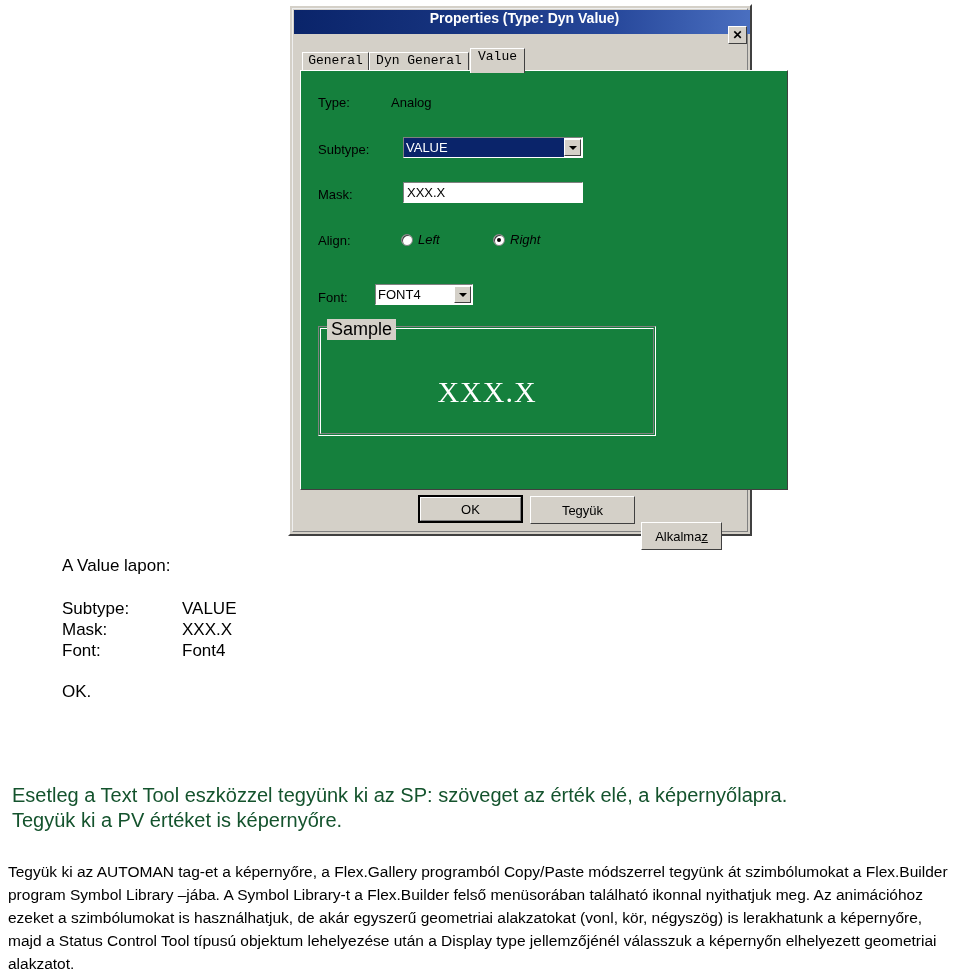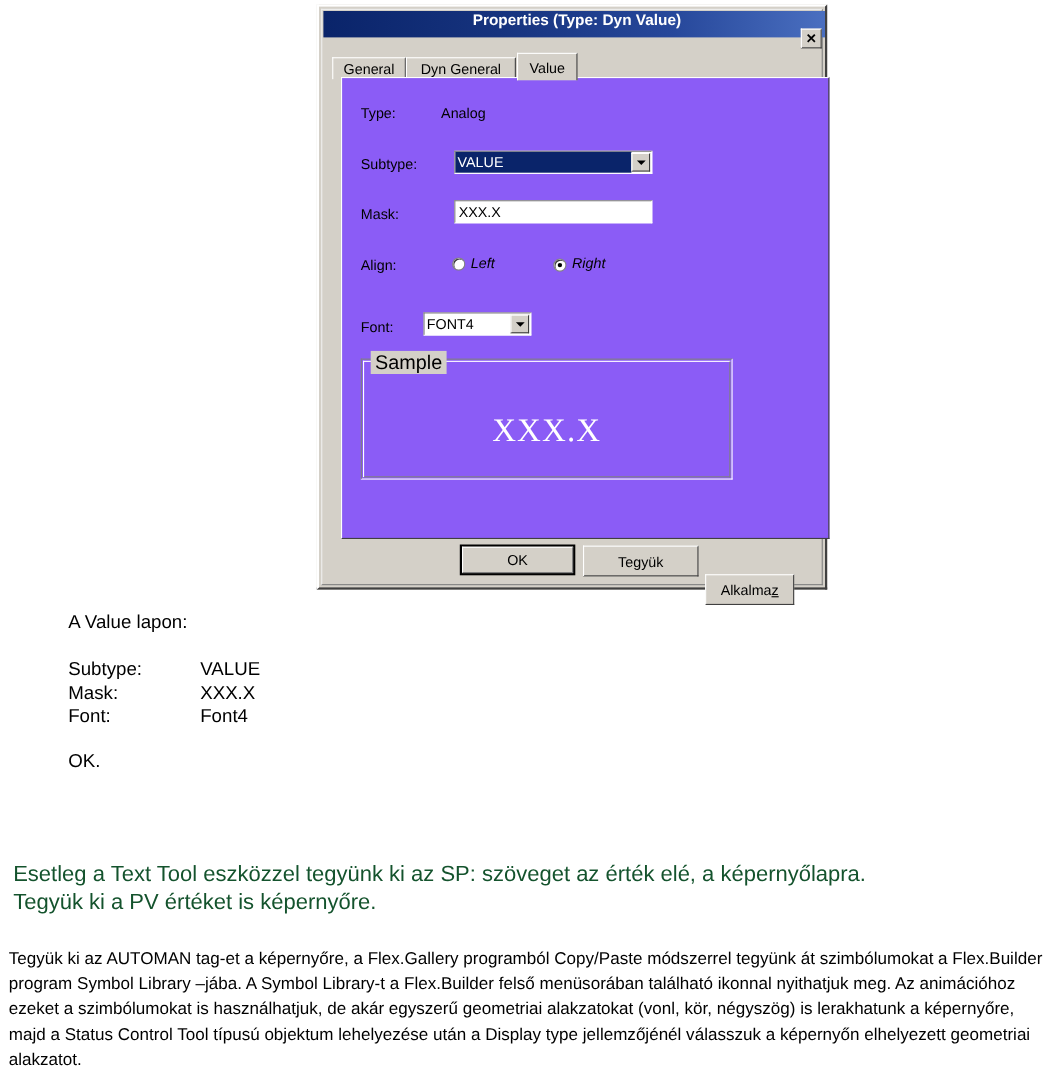--- a/index.html
+++ b/index.html
@@ -98,50 +98,50 @@
   .tab {
     position: absolute;
     bottom: 0;
     height: 20px;
     background: #d4d0c8;
     border-top: 1px solid #ffffff;
     border-left: 1px solid #ffffff;
     border-right: 1px solid #404040;
     box-sizing: border-box;
     display: flex;
-    align-items: center;
+    align-items: flex-start;
     justify-content: center;
     font-size: 13px;
     color: #000000;
     padding: 0 7px;
     cursor: default;
     white-space: nowrap;
+    font-family: Liberation Mono, monospace;
   }
   .tab.active {
     height: 25px;
     bottom: -1px;
     z-index: 5;
     border-bottom: none;
     background: #d4d0c8;
     font-size: 13px;
   }
 
   .tabpanel {
     position: absolute;
     left: 10px;
     top: 64px;
-    width: 444px;
+    width: 488px;
     height: 420px;
-    background: #8b5cf6;
+    background: #15803d;
     border-top: 1px solid #ffffff;
     border-left: 1px solid #ffffff;
     border-right: 1px solid #404040;
     border-bottom: 1px solid #404040;
     box-sizing: border-box;
-    margin-left: 10px;
   }
 
   
   .frm-label {
     position: absolute;
     font-size: 13px;
     color: #000000;
     white-space: nowrap;
   }
   .frm-static {
@@ -421,21 +421,21 @@
     <span class="frm-label" style="left:17px; top:116px;">Mask:</span>
     <div class="textbox" style="left:102px; top:111px; width:180px;">
       <span>XXX.X</span>
     </div>
 
     <span class="frm-label" style="left:17px; top:162px;">Align:</span>
     <div class="radio-wrap" style="left:100px; top:161px;">
       <span class="radio-dot"></span>
       <span class="radio-label">Left</span>
     </div>
-    <div class="radio-wrap" style="left:192px; top:161px;align-items:flex-end;">
+    <div class="radio-wrap" style="left:192px; top:161px;">
       <span class="radio-dot on"></span>
       <span class="radio-label">Right</span>
     </div>
 
     <span class="frm-label" style="left:17px; top:219px;">Font:</span>
     <div class="combo" style="left:74px; top:213px; width:98px;">
       <div class="combo-field">
         <span class="combo-text">FONT4</span>
       </div>
       <div class="combo-arrow">

